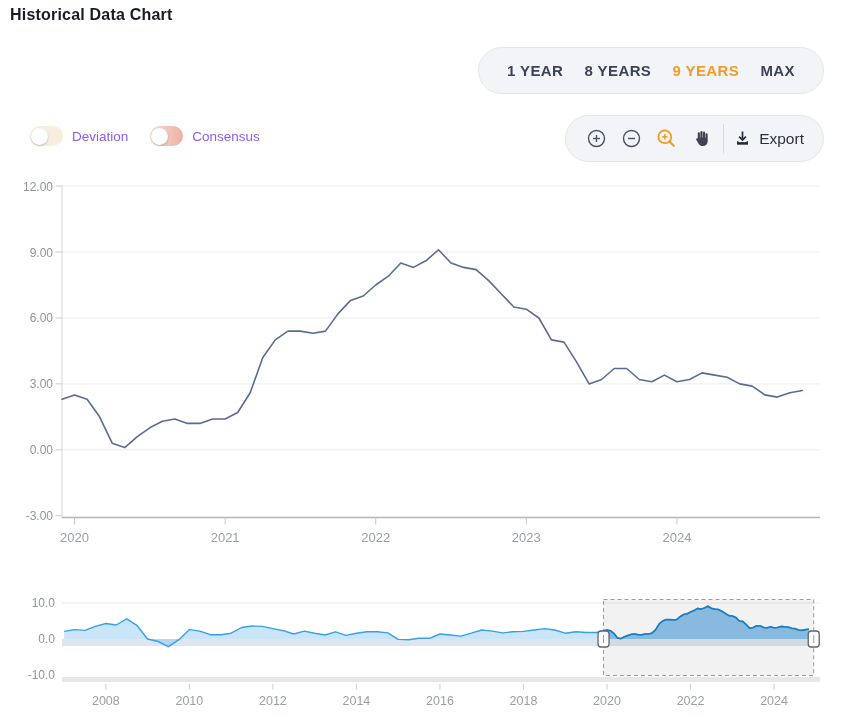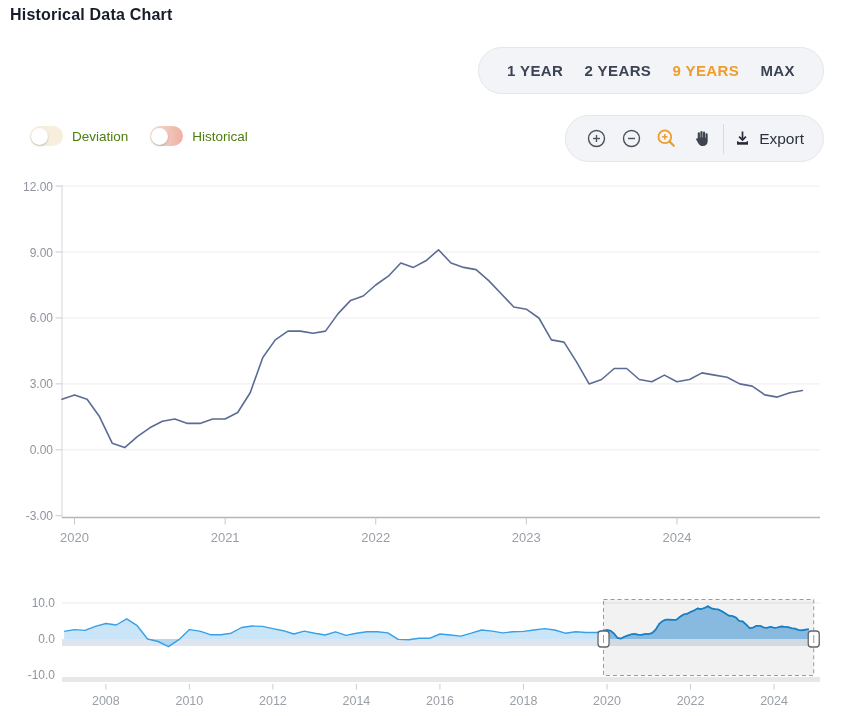--- a/index.html
+++ b/index.html
@@ -8,51 +8,51 @@
   .pill{position:absolute;background:#f3f4f7;border:1px solid #e5e6eb;border-radius:25px;display:flex;align-items:center;box-sizing:border-box;}
   .range-pill{left:478px;top:47px;width:346px;height:47px;justify-content:space-between;padding:8px 28px;gap:16px;}
   .range-opt{background:none;border:none;padding:0;cursor:pointer;font-family:"Liberation Sans",sans-serif;font-size:15px;font-weight:bold;letter-spacing:.4px;color:#3c4354;}
   .range-opt.active{color:#ee9d2c;}
   .legend{position:absolute;left:30px;top:126px;display:flex;gap:22px;align-items:center;}
   .toggle-item{display:flex;align-items:center;gap:9px;cursor:pointer;}
   .switch{width:33px;height:20px;border-radius:10px;position:relative;display:inline-block;}
   .switch .knob{position:absolute;left:1px;top:1.5px;width:17px;height:17px;border-radius:50%;background:#fff;box-shadow:0 1px 2px rgba(0,0,0,.22);}
   .switch.dev{background:#f8eedd;}
   .switch.cons{background:linear-gradient(90deg,#f7ded6,#eeb0a1);}
-  .tlabel{font-size:13.5px;color:#4d7c0f;}
+  .tlabel{font-size:13.5px;color:#8b5cf6;}
   .toolbar{left:565px;top:115px;width:259px;height:47px;justify-content:space-between;padding:0 17px;}
   .tool-btn{background:none;border:none;padding:2px;cursor:pointer;display:flex;align-items:center;}
   .divider{width:1px;height:30px;background:#d9dadf;}
   .export-btn{display:flex;align-items:center;gap:8px;background:none;border:none;cursor:pointer;font-family:"Liberation Sans",sans-serif;font-size:15.5px;color:#2b3240;padding:2px;}
   #chart-svg{position:absolute;left:0;top:0;}
 </style>
 </head>
 <body>
 
 <h1 class="page-title">Historical Data Chart</h1>
 
 <div class="pill range-pill">
   <button class="range-opt">1 YEAR</button>
-  <button class="range-opt">2 YEARS</button>
+  <button class="range-opt">8 YEARS</button>
   <button class="range-opt active">9 YEARS</button>
   <button class="range-opt">MAX</button>
 </div>
 
 <div class="legend">
   <div class="toggle-item">
     <span class="switch dev">
         <span class="knob"></span>
       </span>
     <span class="tlabel">Deviation</span>
   </div>
   <div class="toggle-item">
     <span class="switch cons">
         <span class="knob"></span>
       </span>
-    <span class="tlabel">Historical</span>
+    <span class="tlabel">Consensus</span>
   </div>
 </div>
 
 <div class="pill toolbar">
   <button class="tool-btn">
     <svg width="23" height="23" viewBox="0 0 23 23">
       <circle cx="11.5" cy="11.5" r="8" fill="none" stroke="#4c525e" stroke-width="1.4"></circle>
       <line x1="11.5" y1="8" x2="11.5" y2="15" stroke="#4c525e" stroke-width="1.4"></line>
       <line x1="8" y1="11.5" x2="15" y2="11.5" stroke="#4c525e" stroke-width="1.4"></line>
     </svg>

